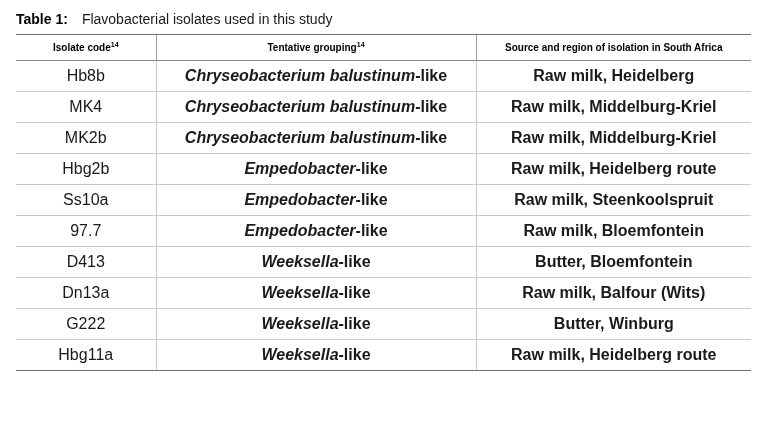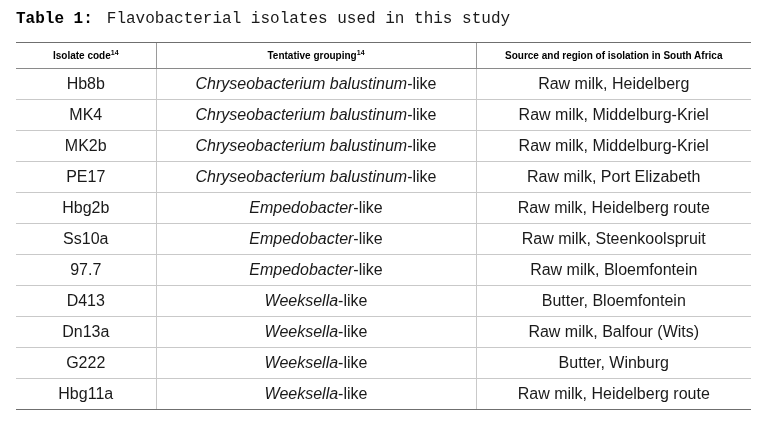--- a/index.html
+++ b/index.html
@@ -15,25 +15,24 @@
     overflow: hidden;
   }
   .page {
     position: relative;
     width: 760px;
     height: 433px;
     box-sizing: border-box;
     padding: 10px 12px 0 12px;
   }
   .caption {
-    font-size: 16px;
+    font-size: 14px;
     line-height: 14px;
-    margin: 2px 0 16px 4px;
+    margin: 2px 0 8px 4px;
     white-space: nowrap;
-    font-family: Liberation Mono, monospace;
   }
   .caption .cap-label {
     font-weight: bold;
     color: #000;
   }
   .caption .cap-text {
     font-weight: normal;
     color: #1a1a1a;
     margin-left: 14px;
   }
@@ -64,20 +63,21 @@
   table.data tbody td {
     font-size: 16px;
     text-align: center;
     padding: 6px 4px 6px 4px;
     border-bottom: 0.8px solid #c9c9c9;
     vertical-align: middle;
     color: #1a1a1a;
   }
   table.data tbody td + td {
     border-left: 1px solid #c9c9c9;
+    font-weight: bold;
   }
   table.data tbody tr:last-child td {
     border-bottom: 1.6px solid #6f6f6f;
   }
   .genus {
     font-style: italic;
   }
   sup {
     font-size: 7px;
     vertical-align: super;
@@ -116,25 +116,20 @@
         <td>MK4</td>
         <td><span class="genus">Chryseobacterium balustinum</span><span>-like</span></td>
         <td>Raw milk, Middelburg-Kriel</td>
       </tr>
       <tr>
         <td>MK2b</td>
         <td><span class="genus">Chryseobacterium balustinum</span><span>-like</span></td>
         <td>Raw milk, Middelburg-Kriel</td>
       </tr>
       <tr>
-        <td>PE17</td>
-        <td><span class="genus">Chryseobacterium balustinum</span><span>-like</span></td>
-        <td>Raw milk, Port Elizabeth</td>
-      </tr>
-      <tr>
         <td>Hbg2b</td>
         <td><span class="genus">Empedobacter</span><span>-like</span></td>
         <td>Raw milk, Heidelberg route</td>
       </tr>
       <tr>
         <td>Ss10a</td>
         <td><span class="genus">Empedobacter</span><span>-like</span></td>
         <td>Raw milk, Steenkoolspruit</td>
       </tr>
       <tr>

